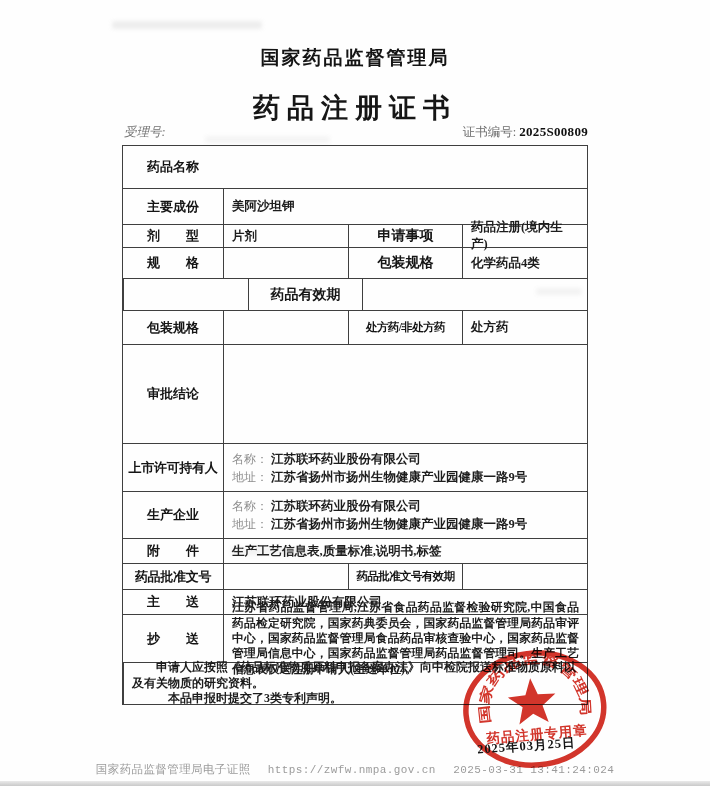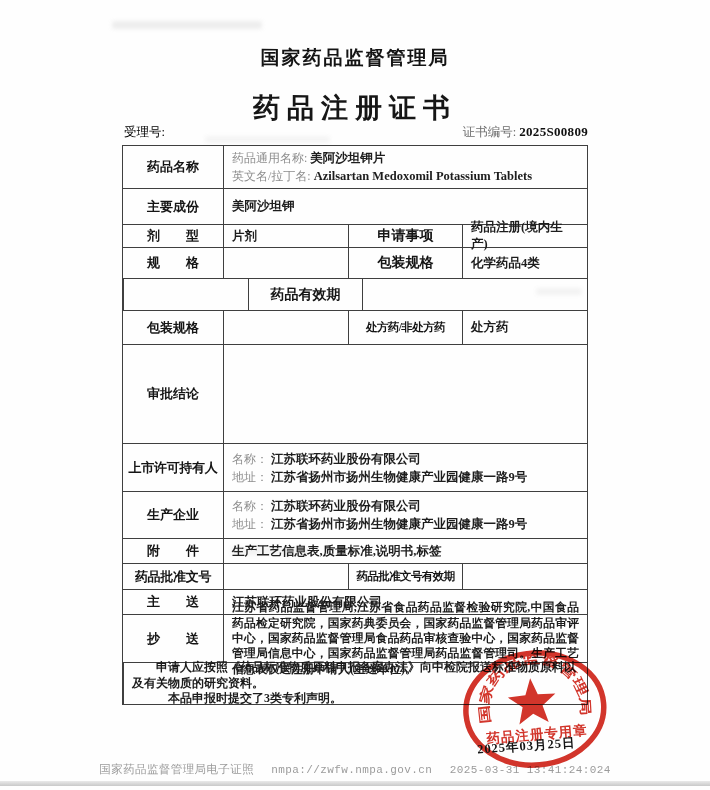--- a/index.html
+++ b/index.html
@@ -9,21 +9,21 @@
     overflow:hidden;
   }
   .page{position:absolute;inset:0;background:#fefefe;}
   
   .org-title{position:absolute;top:45px;left:0;width:100%;text-align:center;
     font-size:19px;font-weight:bold;letter-spacing:2px;color:#141414;}
   .doc-title{position:absolute;top:79px;left:0;width:100%;text-align:center;
     font-size:27px;font-weight:600;letter-spacing:7px;color:#161616;margin-top:11px;}
   
   .meta{position:absolute;top:124px;left:122px;width:466px;height:16px;font-size:12.5px;}
-  .meta .accept{position:absolute;left:2px;top:0;color:#000000;}
+  .meta .accept{position:absolute;left:2px;top:0;color:#737373;font-style:italic;}
   .meta .certno{position:absolute;right:0;top:0;color:#6e6e6e;}
   .meta .certno b{color:#111;font-size:13px;letter-spacing:.3px;}
   
   .tbl{position:absolute;left:122px;top:145px;width:466px;background:transparent;
     border:1px solid #3f3f3f;box-sizing:border-box;}
   .row{display:flex;border-top:1px solid #3f3f3f;box-sizing:border-box;align-items:stretch;}
   .row:first-child{border-top:none;}
   .lab{flex:0 0 100px;display:flex;align-items:center;justify-content:center;
     font-weight:bold;font-size:13px;text-align:center;color:#151515;box-sizing:border-box;padding:0 2px;}
   .lab.sm{font-size:11px;letter-spacing:-0.5px;}
@@ -79,24 +79,20 @@
   <div class="meta">
     <span class="accept">受理号:</span>
     <span class="certno"><span>证书编号:</span> <b>2025S00809</b></span>
   </div>
   <div class="smudge sm2"></div>
 
   <div class="tbl">
 
     <div class="row h42">
       <div class="lab">药品名称</div>
-      <div class="val cellL">
-        <div class="line"><span class="pre">药品通用名称:</span><span class="strong">美阿沙坦钾片</span></div>
-        <div class="line"><span class="pre">英文名/拉丁名:</span><span class="strong">Azilsartan Medoxomil Potassium Tablets</span></div>
-      </div>
     </div>
 
     <div class="row h36">
       <div class="lab">主要成份</div>
       <div class="val cellL">
           <span class="strong">美阿沙坦钾</span>
         </div>
     </div>
 
     <div class="row h23">
@@ -215,18 +211,18 @@
     <text font-size="13" font-weight="bold" fill="#cf2318">
       <textPath href="#sealArc" startOffset="2" textLength="165" lengthAdjust="spacingAndGlyphs">国家药品监督管理局</textPath>
     </text>
     <polygon fill="#cf2318" points="74,28 80.2,44.5 97.8,45.3 84,56.2 88.7,73.2 74,63.5 59.3,73.2 64,56.2 50.2,45.3 67.8,44.5"></polygon>
     <text x="76" y="89" text-anchor="middle" font-size="13.5" font-weight="bold" letter-spacing="1" fill="#cf2318">药品注册专用章</text>
   </svg>
   <div class="seal-date">2025年03月25日</div>
 
   <div class="footer">
     <span>国家药品监督管理局电子证照</span>
-    <span class="url">nmpa://zwfw.nmpa.gov.cn</span>
+    <span class="url">https://zwfw.nmpa.gov.cn</span>
     <span class="url">2025-03-31 13:41:24:024</span>
   </div>
   <div class="bottom-edge"></div>
 
 </div>
 
 </body></html>

